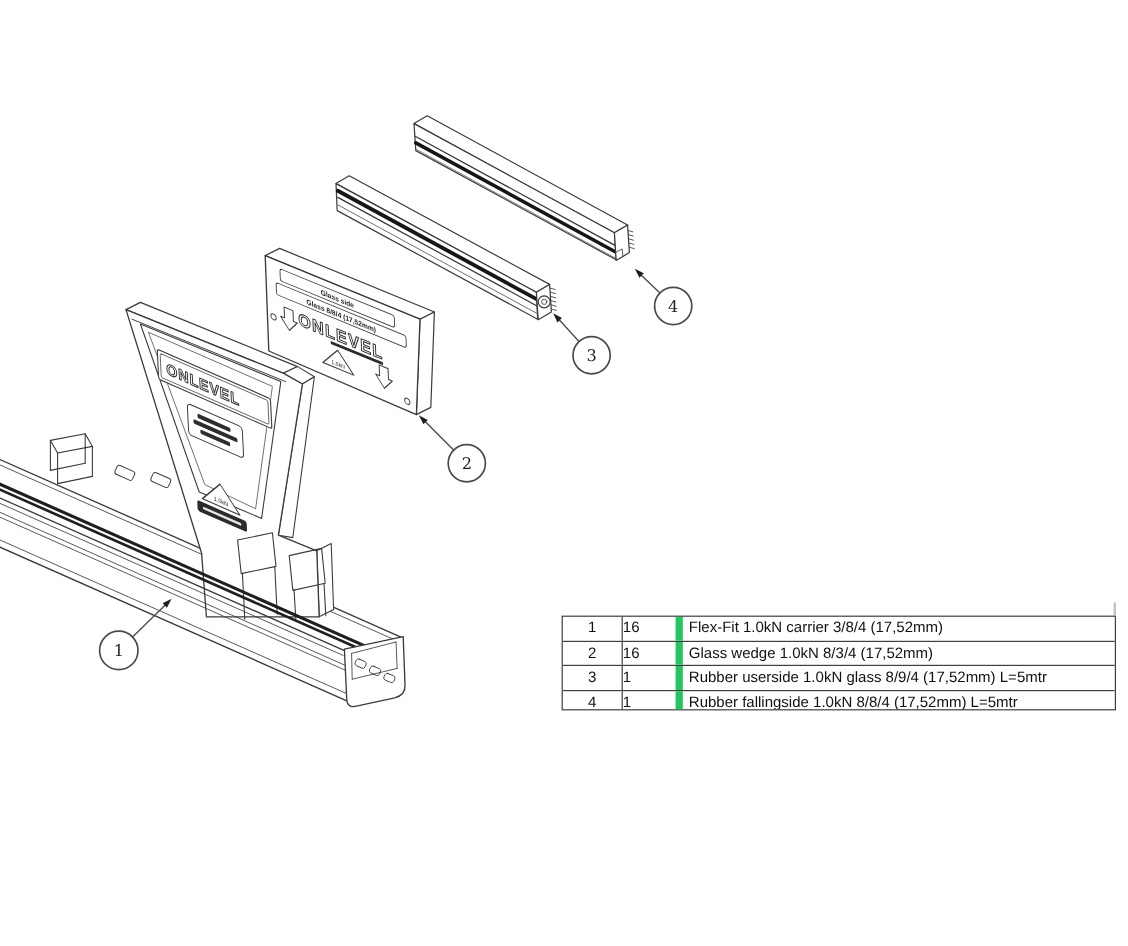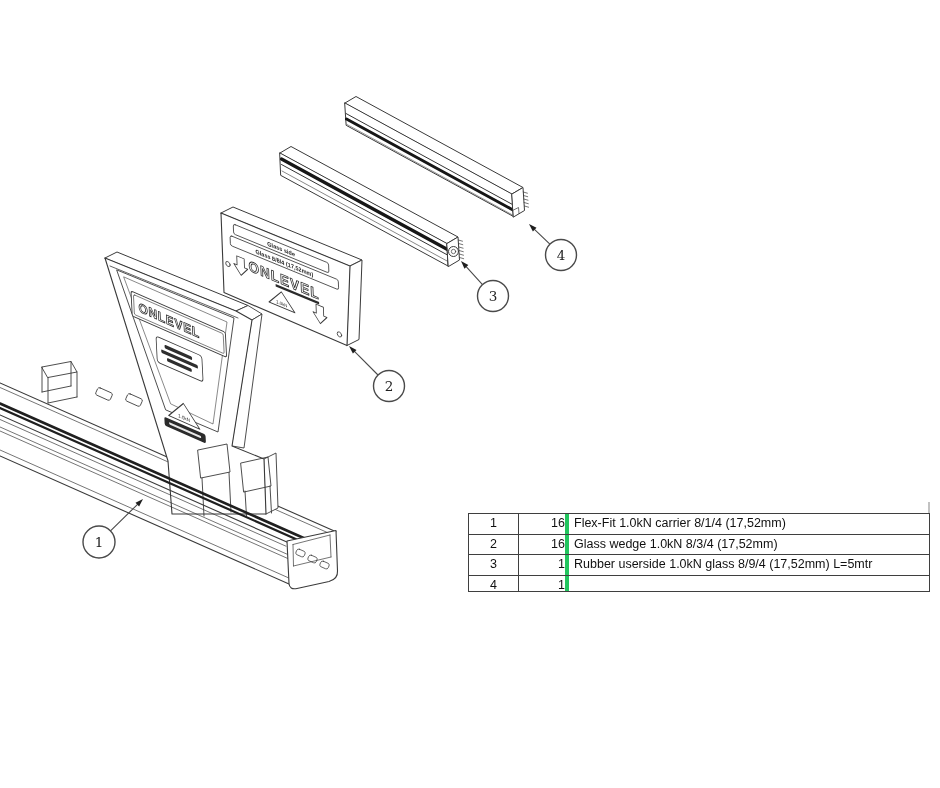--- a/index.html
+++ b/index.html
@@ -6,21 +6,21 @@
   .stage{position:relative;width:940px;height:788px;background:#fff;overflow:hidden;
          font-family:"Liberation Sans",sans-serif;}
   .stage svg{position:absolute;left:0;top:0;}
   
   .bom{position:absolute;left:468px;top:513px;width:462px;height:79px;overflow:hidden;
        border:1px solid #3f3f3f;box-sizing:border-box;background:#fff;}
   .bom-row{display:flex;height:19.5px;border-bottom:1px solid #3f3f3f;
            font-size:12.5px;color:#111;line-height:19px;}
   .bom-c{box-sizing:border-box;overflow:hidden;white-space:nowrap;}
   .bom-no{width:50px;text-align:center;border-right:1px solid #3f3f3f;}
-  .bom-qty{width:50px;text-align:right;border-right:4px solid #22c55e;}
+  .bom-qty{width:50px;text-align:left;border-right:6px solid #22c55e;}
   .bom-desc{flex:1;padding-left:5px;}
   .frame-tick{position:absolute;left:928px;top:502px;width:2px;height:11px;background:#c2c2c2;}
   text{user-select:none;}
 </style>
 </head>
 <body>
 
 <div class="stage">
 
 <svg width="940" height="788" viewBox="0 0 940 788">
@@ -198,31 +198,32 @@
     </g>
   </g>
 </svg>
 
 <div class="frame-tick"></div>
 
 <div class="bom">
   <div class="bom-row">
     <div class="bom-c bom-no">1</div>
     <div class="bom-c bom-qty">16</div>
-    <div class="bom-c bom-desc">Flex-Fit 1.0kN carrier 8/1/4 (17,52mm)</div>
+    <div class="bom-c bom-desc">Flex-Fit 1.0kN carrier 3/8/4 (17,52mm)</div>
   </div>
   <div class="bom-row">
     <div class="bom-c bom-no">2</div>
     <div class="bom-c bom-qty">16</div>
     <div class="bom-c bom-desc">Glass wedge 1.0kN 8/3/4 (17,52mm)</div>
   </div>
   <div class="bom-row">
     <div class="bom-c bom-no">3</div>
     <div class="bom-c bom-qty">1</div>
     <div class="bom-c bom-desc">Rubber userside 1.0kN glass 8/9/4 (17,52mm) L=5mtr</div>
   </div>
   <div class="bom-row">
     <div class="bom-c bom-no">4</div>
     <div class="bom-c bom-qty">1</div>
+    <div class="bom-c bom-desc">Rubber fallingside 1.0kN 8/8/4 (17,52mm) L=5mtr</div>
   </div>
 </div>
 
 </div>
 
 </body></html>

